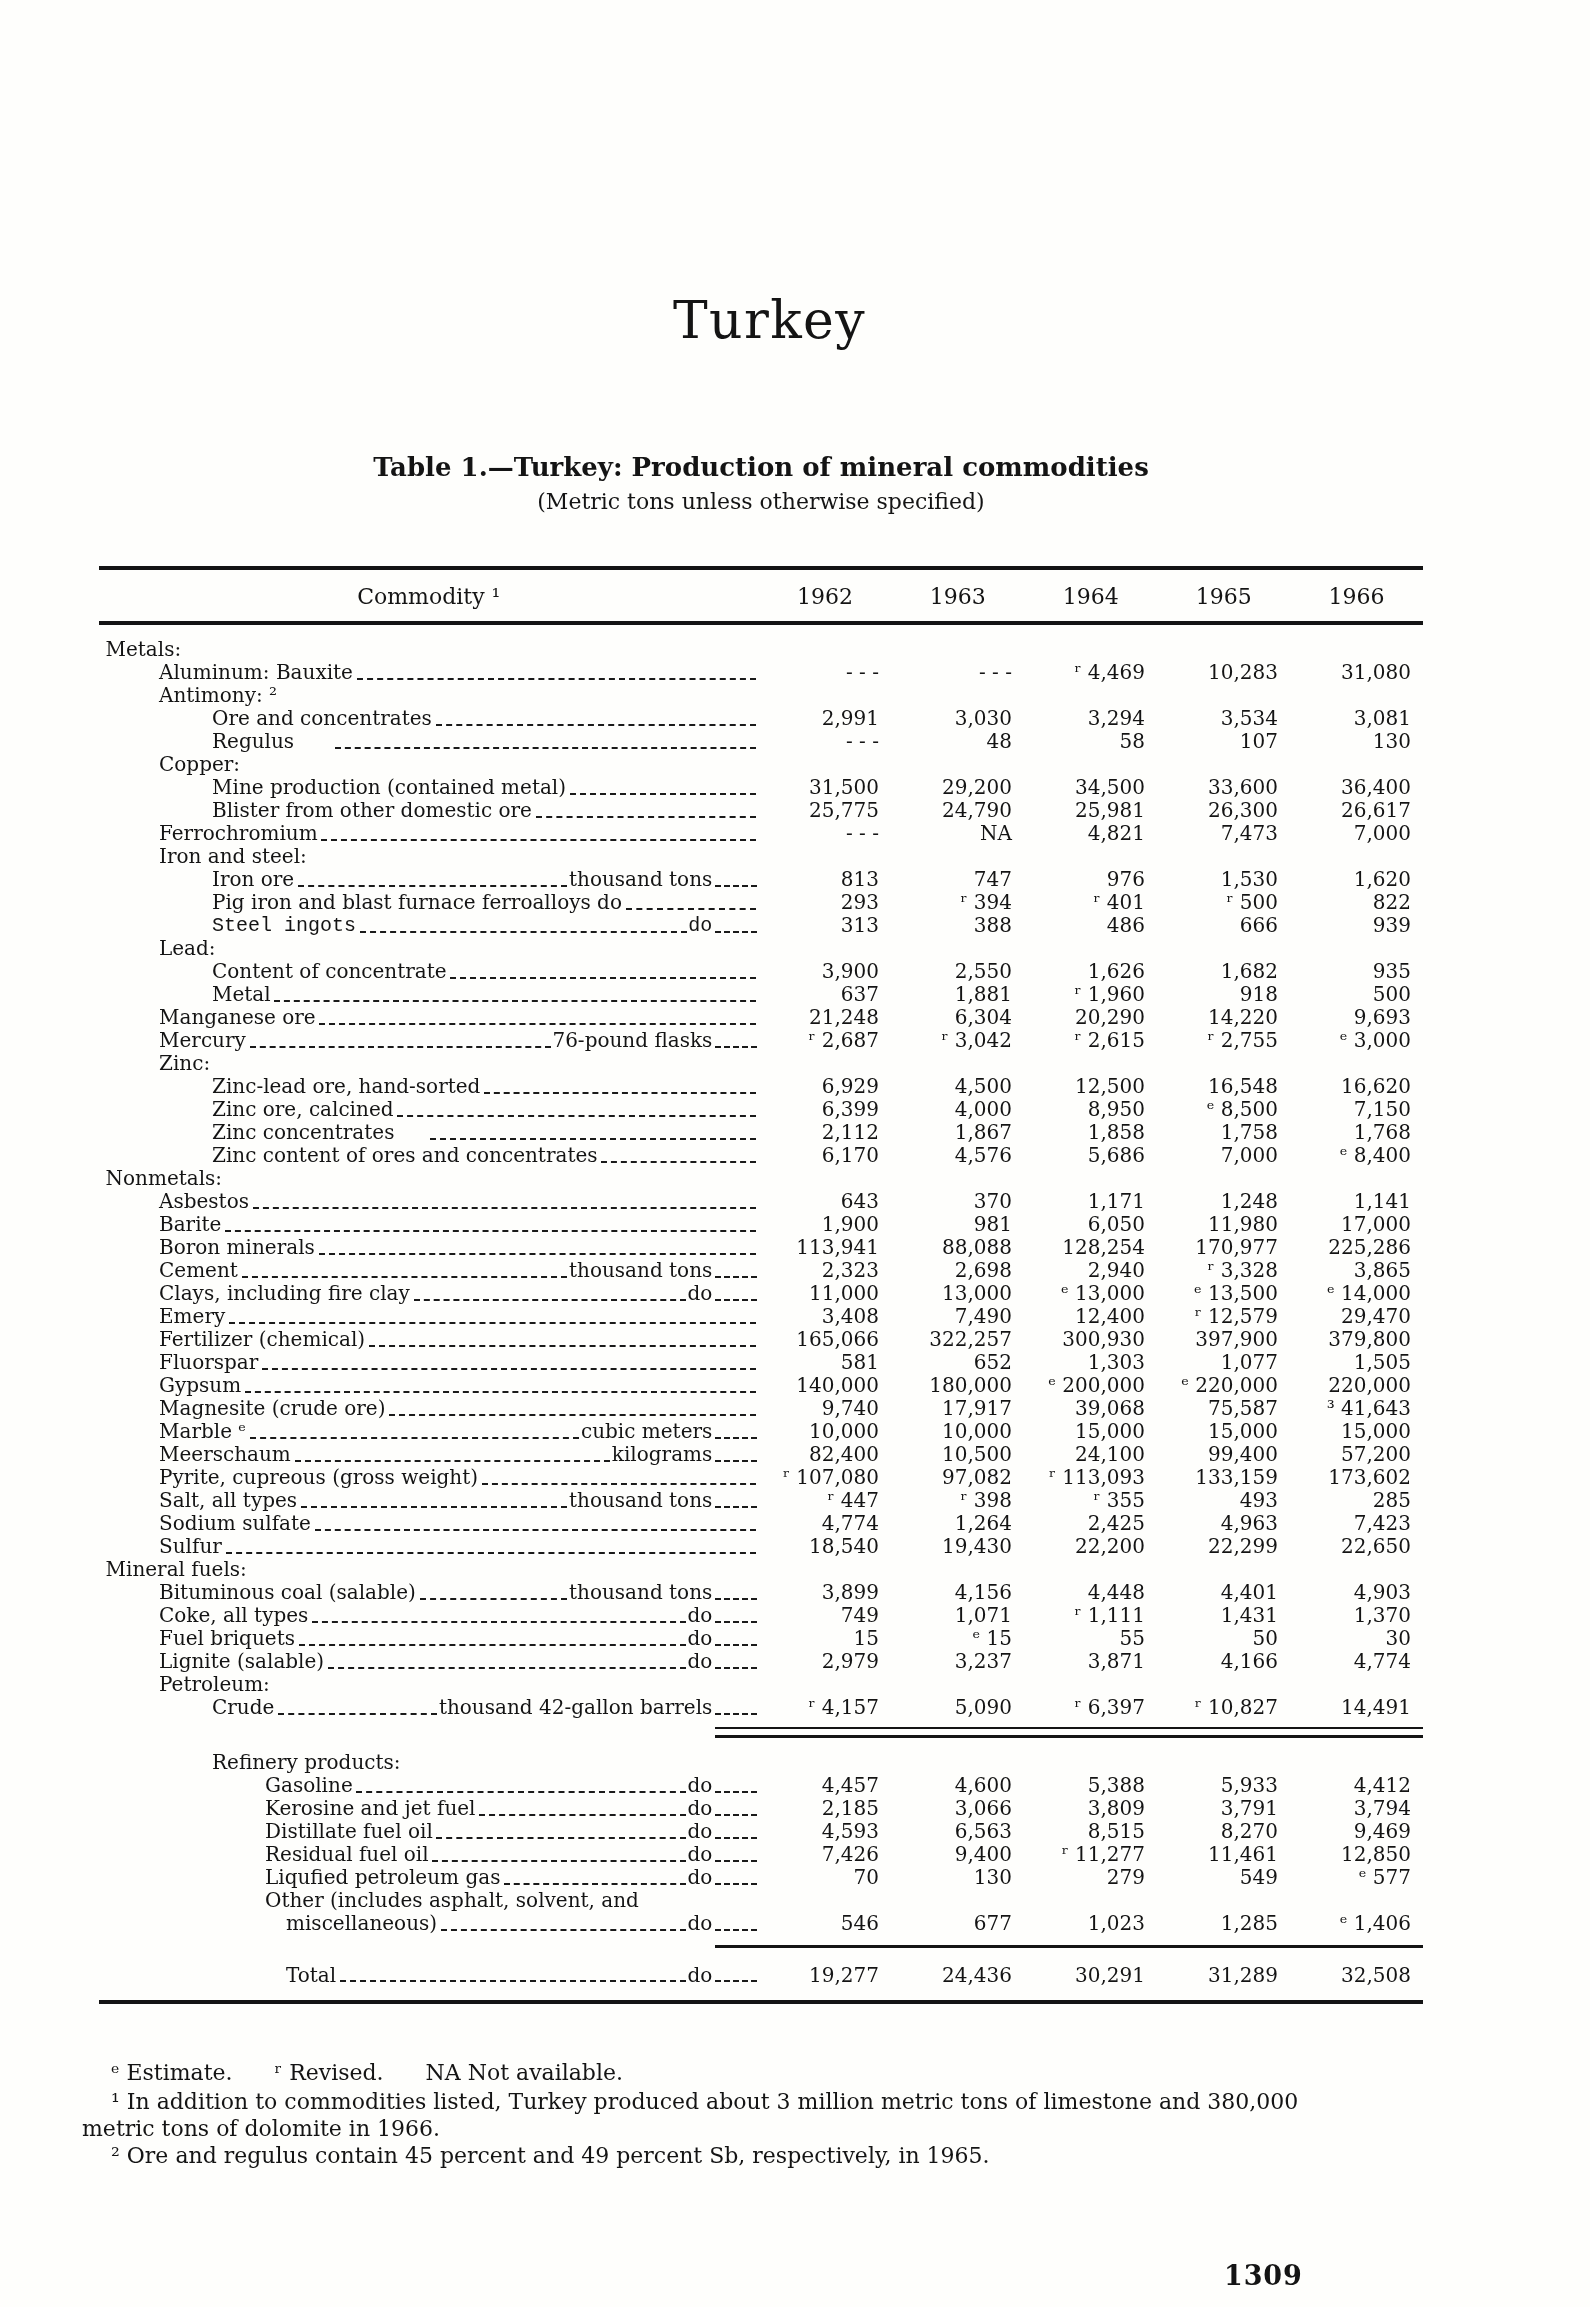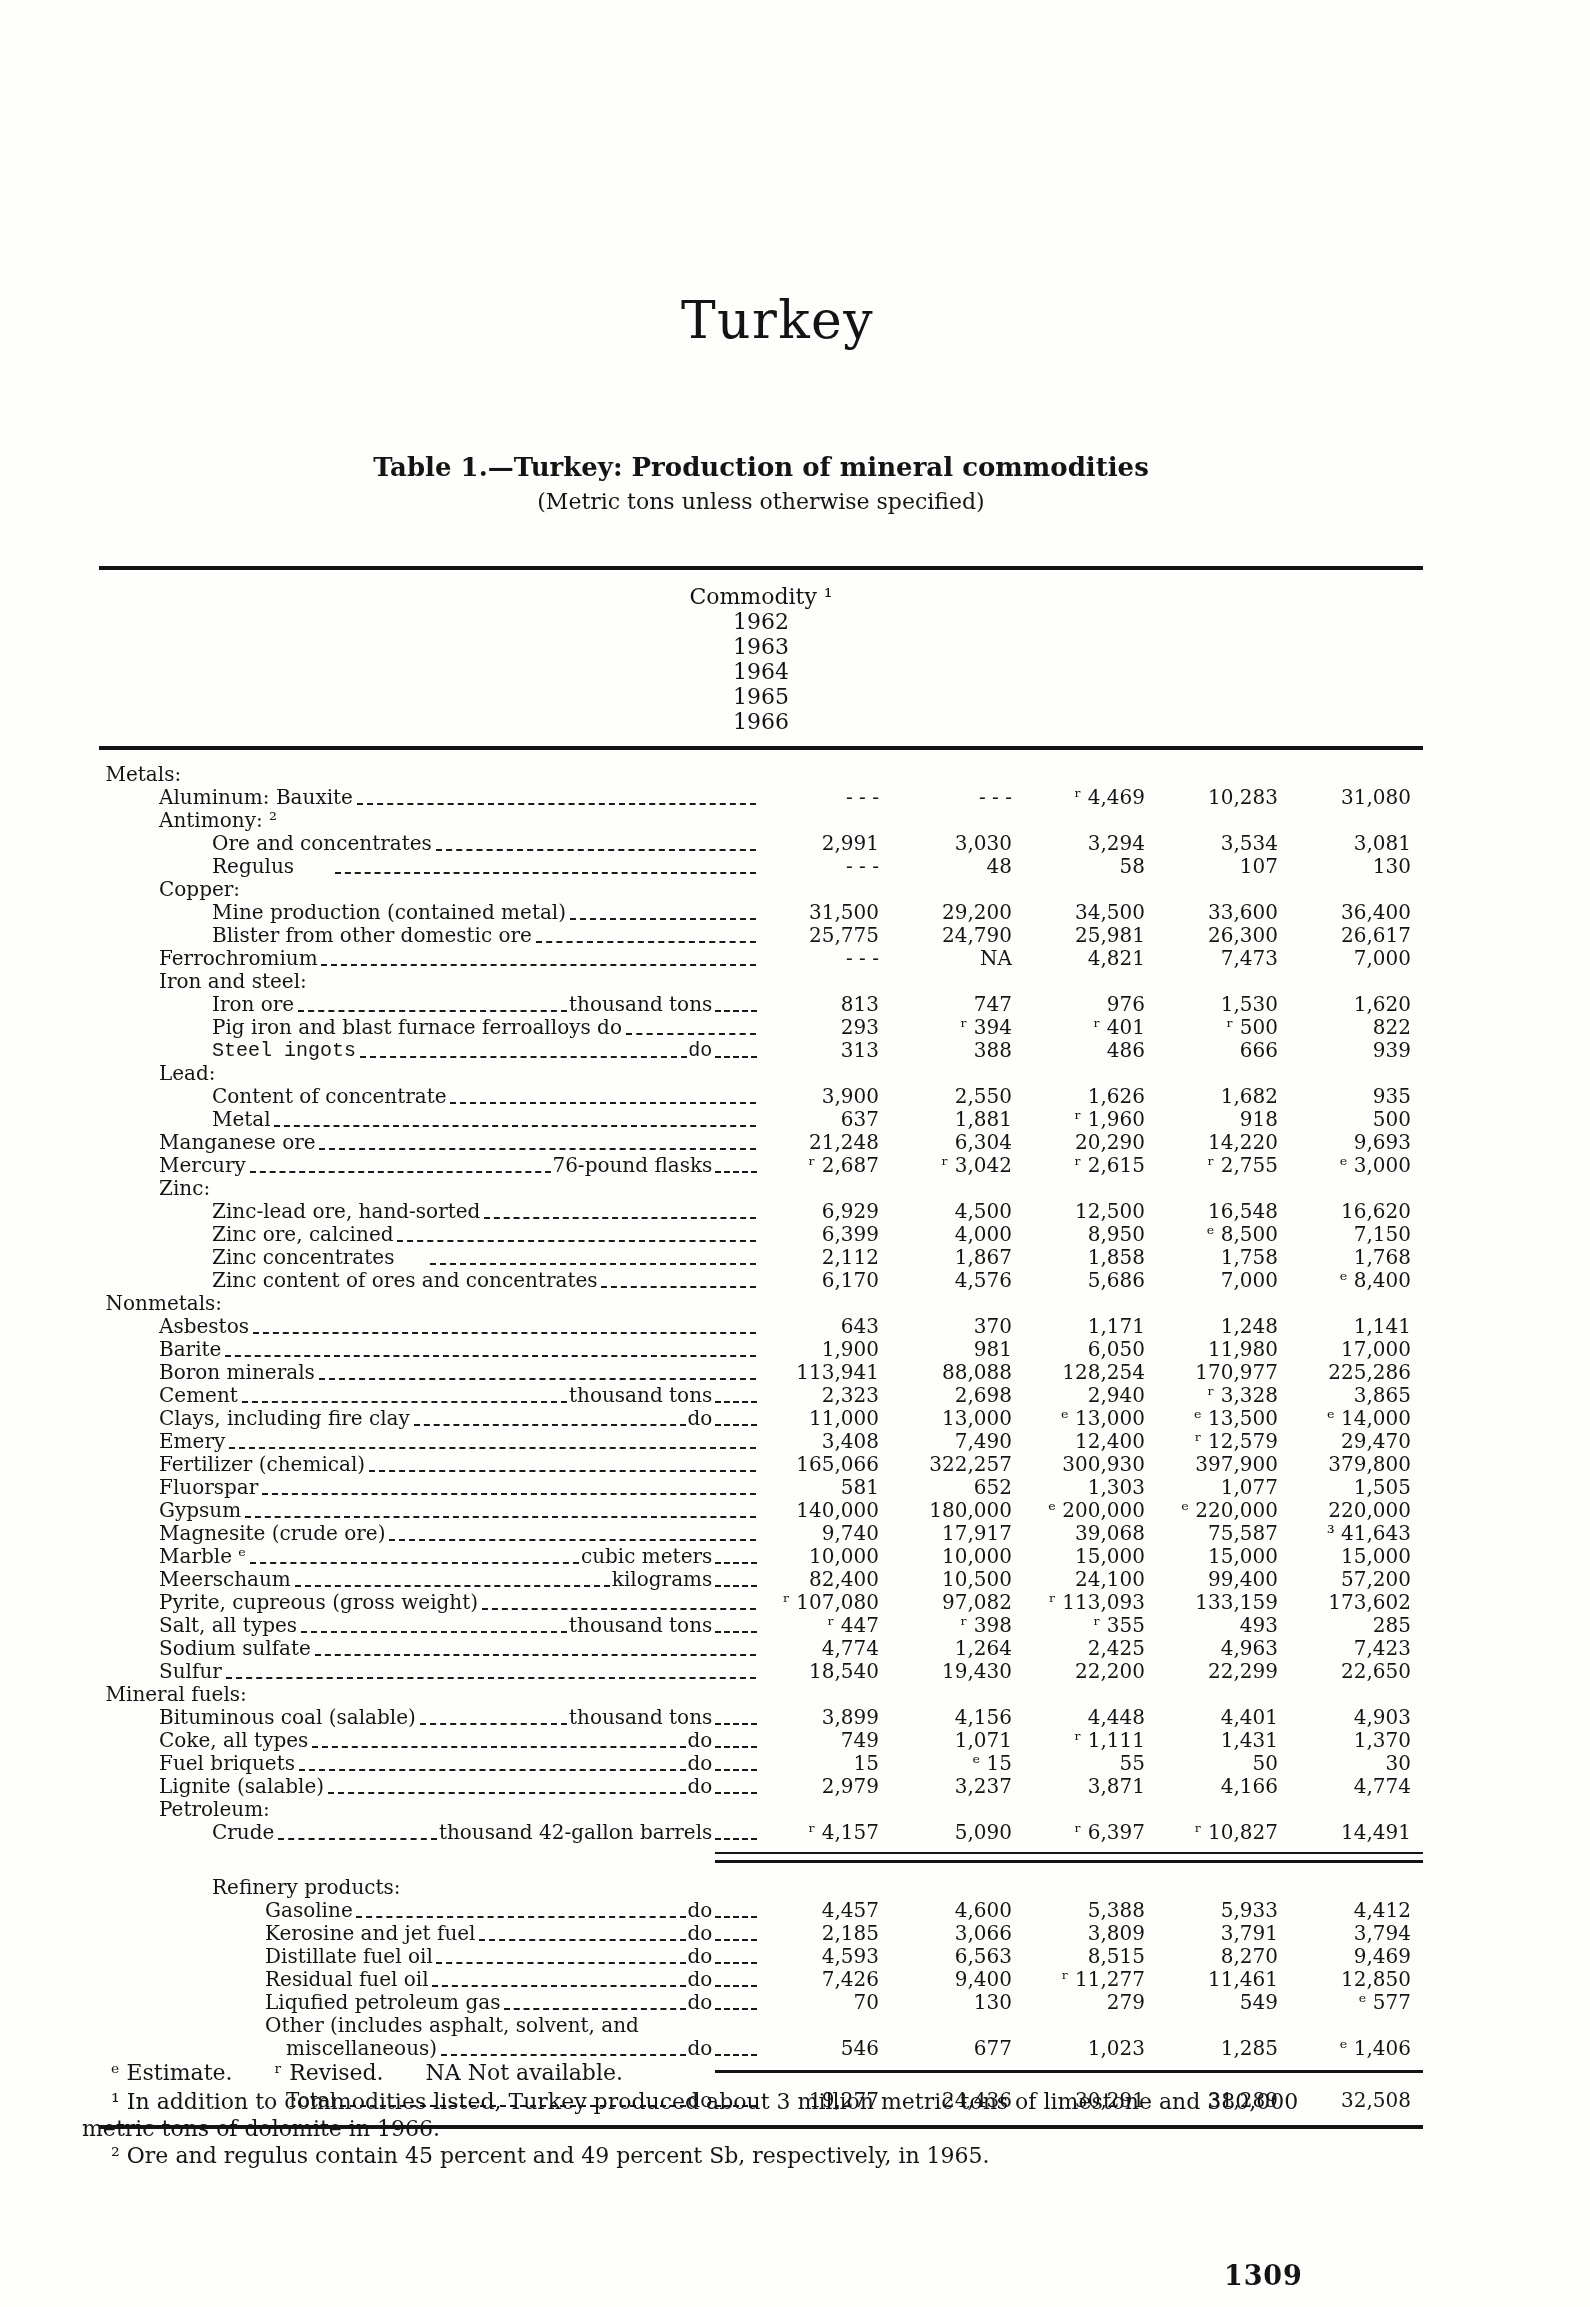--- a/index.html
+++ b/index.html
@@ -1,26 +1,26 @@
 <!DOCTYPE html>
 <html style="font-size:7.4px"><head>
 <meta charset="utf-8">
 <style>
   html,body{margin:0;padding:0;background:#ffffff;}
   .sheet{position:relative;width:1591px;height:2485px;background:#fefefc;color:#141414;
          font-family:"DejaVu Serif","DejaVu Sans","Liberation Serif",serif;overflow:hidden;}
-  .title{position:absolute;top:290px;left:16px;width:1523px;text-align:center;
+  .title{position:absolute;top:290px;left:8px;width:1523px;text-align:center;
          font-size:52px;letter-spacing:1.4px;}
   .captions{position:absolute;top:452px;left:99px;width:1324px;text-align:center;}
   .caption{font-size:26px;font-weight:bold;}
   .subcaption{font-size:22px;margin-top:7.4px;}
 
   .table{position:absolute;top:566px;left:99px;width:1324px;}
   .rule{height:3.7px;background:#141414;}
-  .header{display:flex;align-items:center;padding:14.8px 0 12px 0;font-size:22px;flex-direction:column;}
+  .header{display:flex;align-items:flex-end;padding:14.8px 0 12px 0;font-size:22px;}
   .h-com{width:660px;text-align:center;}
   .h-year{width:133px;text-align:center;}
   .rows{padding-top:13px;}
   .row{display:flex;align-items:flex-end;min-height:23px;font-size:20px;line-height:23px;}
   .lbl{flex:1;display:flex;align-items:flex-end;min-width:0;}
   .lbl .txt{white-space:nowrap;}
   .leader{flex:1;min-width:14px;border-bottom:2.8px dashed #1a1a1a;margin:0 1.8px 4.6px 3.7px;}
   .unit{white-space:nowrap;}
   .tail{width:42px;border-bottom:2.8px dashed #1a1a1a;margin:0 0.9px 4.6px 2.8px;}
   .val{width:133px;text-align:right;padding-right:12px;white-space:nowrap;box-sizing:border-box;}

